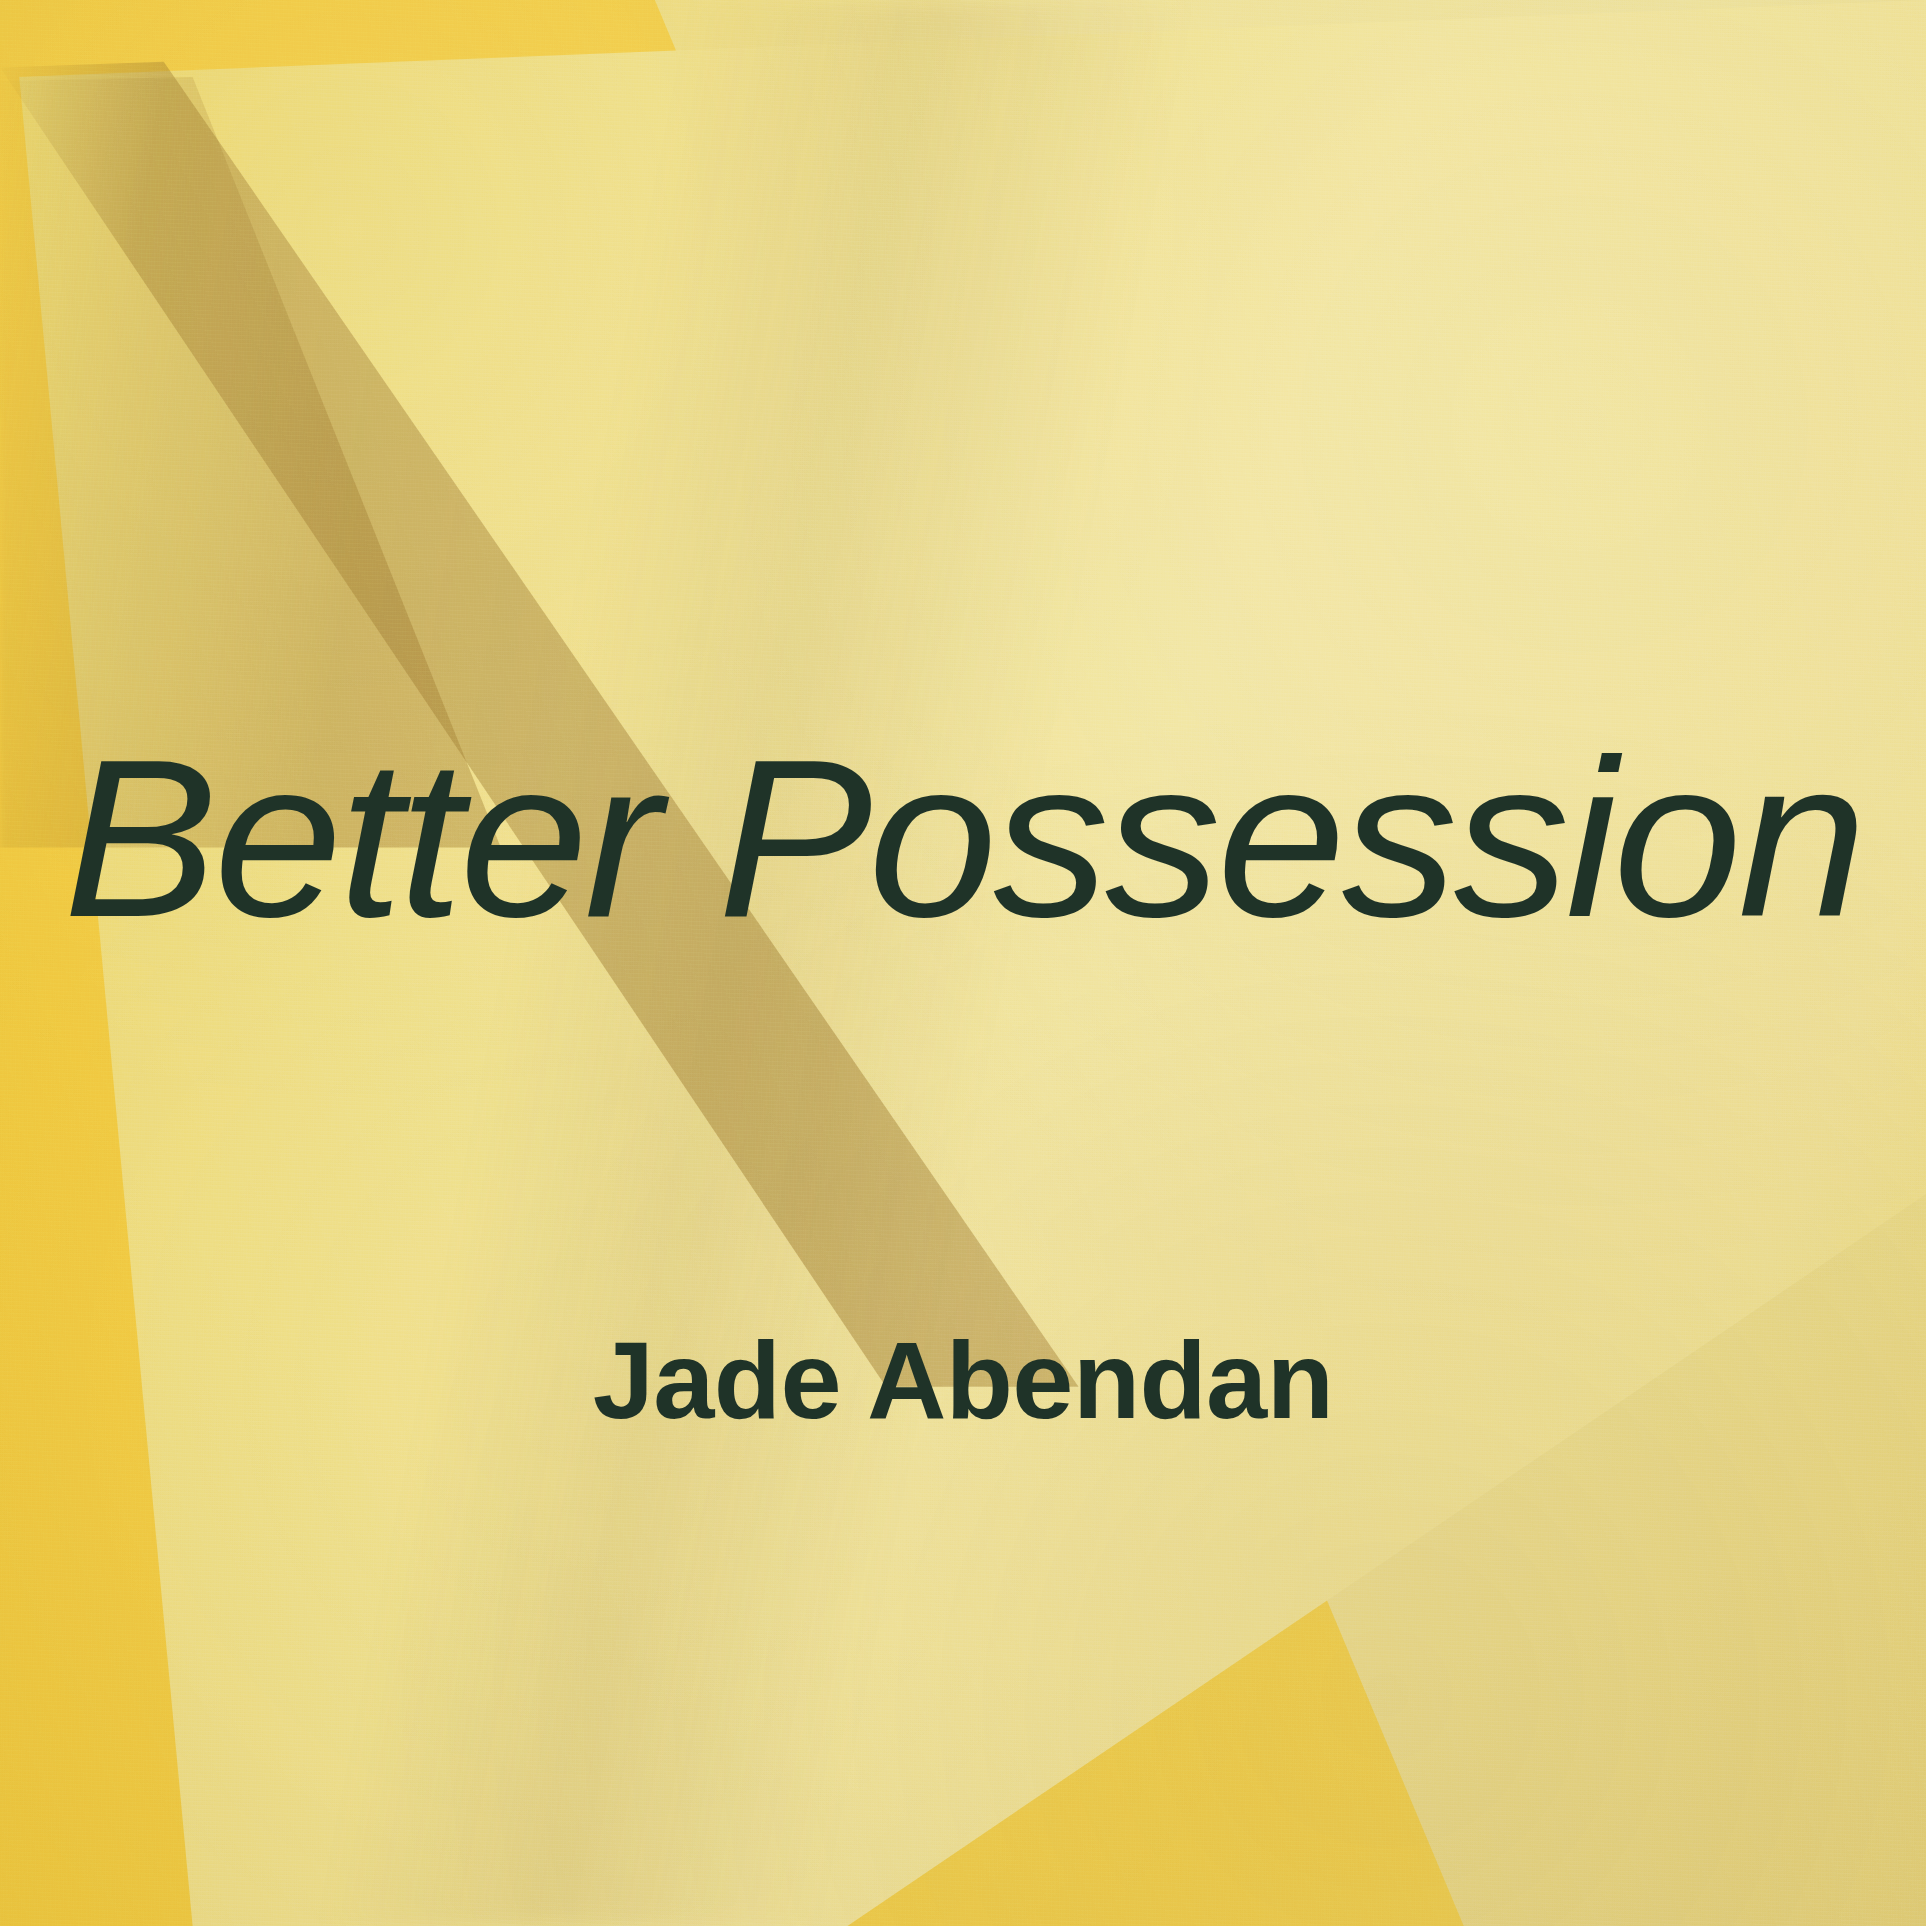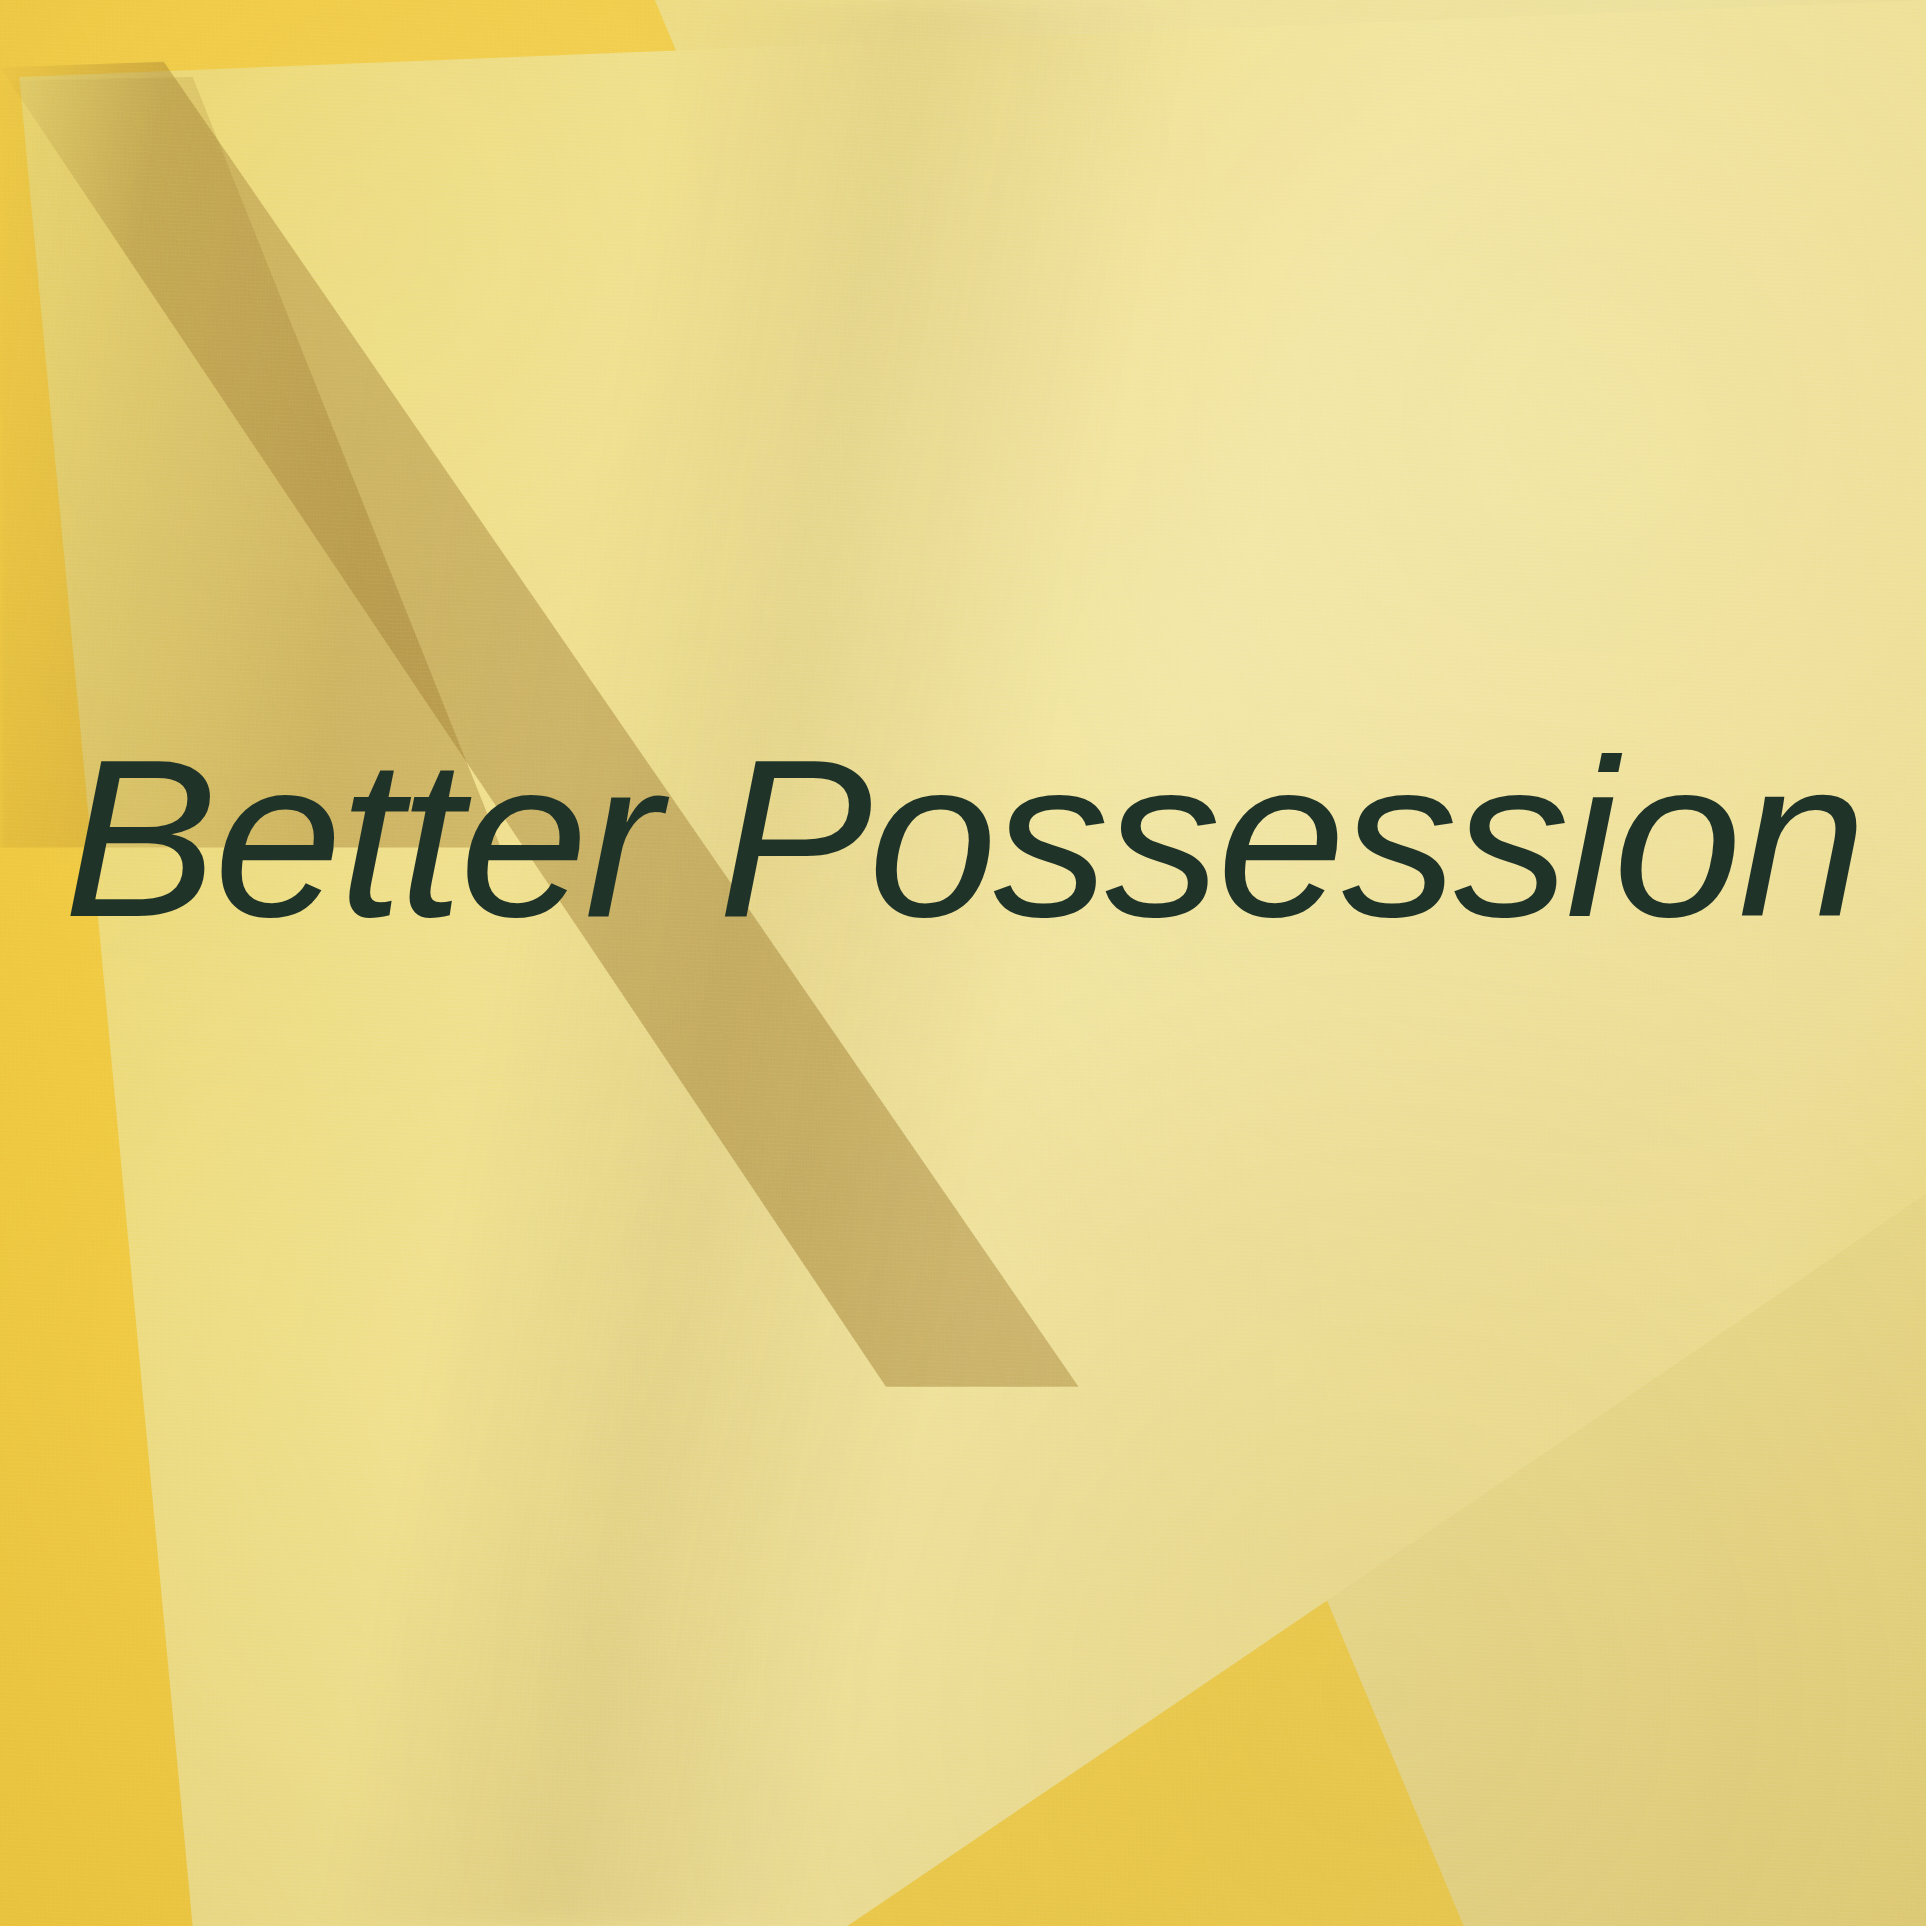--- a/index.html
+++ b/index.html
@@ -213,16 +213,17 @@
   <div class="layer tex-h"></div>
   <div class="layer tex-v"></div>
   <div class="layer tex-blotch"></div>
   <div class="layer vignette"></div>
 
   <div class="type-stack">
 
     <div class="title-line1">Better Possession</div>
 
 
+    <div class="author">Jade Abendan</div>
 
   </div>
 </div>
 
 
 </body></html>

